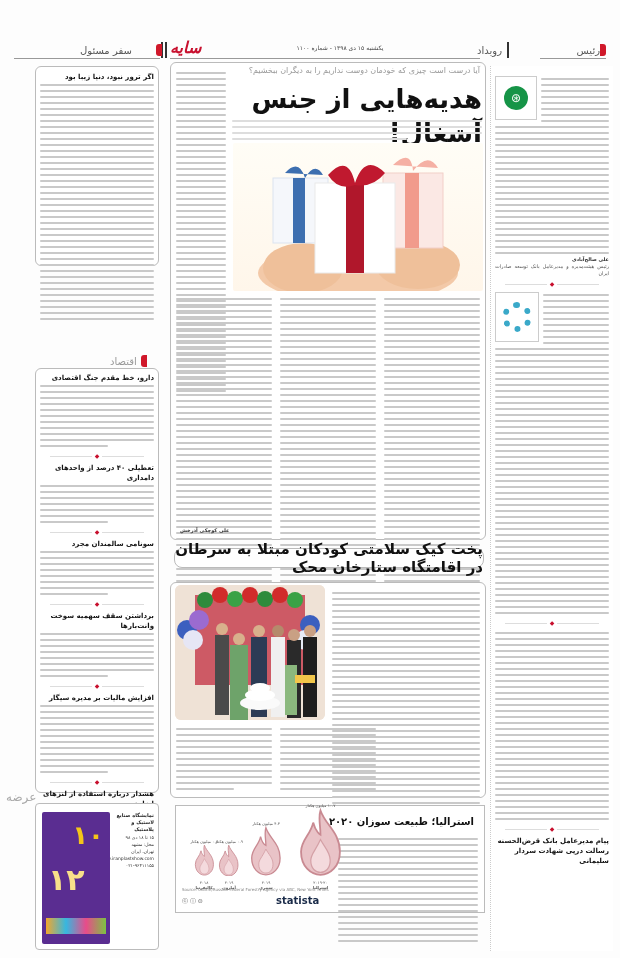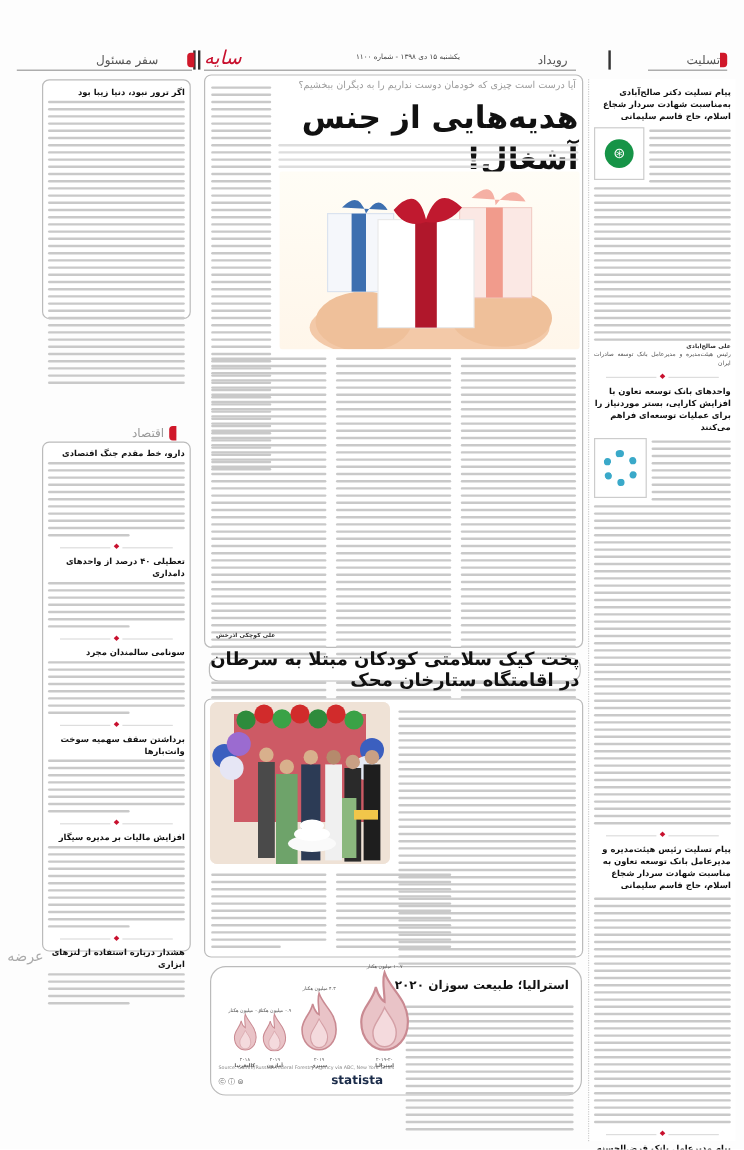--- a/index.html
+++ b/index.html
@@ -8,21 +8,21 @@
   .page { position: absolute; left: 0; top: 0; width: 620px; height: 958px; background: #fdfdfd; }
 
   
   .hdr { position: absolute; top: 40px; height: 20px; display: flex; align-items: center; }
   .hdr-sec { font-size: 10px; color: #555; display: flex; align-items: center; gap: 4px; }
   .red-tab { width: 6px; height: 12px; background: #d0182a; border-radius: 3px 0 0 3px; display: inline-block; }
   .red-tab.r { border-radius: 0 3px 3px 0; }
   .vbar { width: 2px; height: 16px; background: #333; display: inline-block; margin: 0 1px; }
   .hdr-line { position: absolute; top: 58px; height: 1px; background: #999; }
 
-  .brand { position: absolute; top: 38px; left: 170px; font-family: "DejaVu Serif", serif; font-size: 16px; color: #c8102e; font-weight: normal; font-style: italic; }
+  .brand { position: absolute; top: 38px; left: 170px; font-family: "DejaVu Serif", serif; font-size: 16px; color: #c8102e; font-weight: bold; font-style: italic; }
   .dateline { position: absolute; top: 44px; left: 240px; width: 200px; text-align: center; font-size: 6px; color: #444; }
 
   
   .box { position: absolute; border: 1px solid #bbb; border-radius: 6px; background: #fff; }
   .txt { font-size: 5px; line-height: 7px; color: #555; text-align: justify; overflow: hidden; }
   .txt-line { height: 2px; background: #c9c9c9; margin: 2px 0; border-radius: 1px; }
   .h-small { font-size: 7px; font-weight: bold; color: #111; line-height: 10px; }
   .sep { text-align: center; color: #c8102e; font-size: 6px; line-height: 8px; position: relative; margin: 3px 0; }
   .sep::before { content: ""; position: absolute; top: 4px; left: 10px; right: 10px; height: 1px; background: #ddd; }
   .sep span { position: relative; background: #fff; padding: 0 3px; }
@@ -33,65 +33,64 @@
   .kicker { position: absolute; top: 66px; left: 232px; width: 248px; font-size: 8px; color: #999; text-align: right; }
   .headline { position: absolute; top: 82px; left: 232px; width: 250px; font-size: 26px; font-weight: bold; color: #111; text-align: right; line-height: 34px; }
   .lede { position: absolute; top: 118px; left: 232px; width: 250px; }
 
   .gift { position: absolute; top: 143px; left: 233px; width: 250px; height: 148px; background: linear-gradient(#fffdf6, #fff6ea); overflow: hidden; border-radius: 2px; }
 
   .banner { position: absolute; top: 548px; left: 174px; width: 310px; height: 20px; border: 1px solid #bbb; border-radius: 8px; background: #fff; display: flex; align-items: center; justify-content: center; font-size: 15px; font-weight: bold; color: #111; }
 
   .photo { position: absolute; top: 585px; left: 175px; width: 150px; height: 135px; border-radius: 6px; overflow: hidden; background: #f3e7dc; }
 
-  .statbox { position: absolute; top: 805px; left: 175px; width: 310px; height: 108px; border: 1px solid #bbb; border-radius: 13px; background: #fff; }
+  .statbox { position: absolute; top: 805px; left: 175px; width: 310px; height: 108px; border: 1px solid #bbb; border-radius: 0; background: #fff; }
   .stat-title { position: absolute; top: 10px; right: 10px; font-size: 10px; font-weight: bold; color: #111; }
   .flame-wrap { position: absolute; bottom: 22px; text-align: center; }
   .flame-label { font-size: 4px; color: #555; }
   .statista { position: absolute; bottom: 6px; left: 100px; font-size: 10px; font-weight: bold; color: #1a2b49; }
   .src { position: absolute; bottom: 20px; left: 6px; font-size: 4px; color: #888; direction: ltr; }
   .cc { position: absolute; bottom: 6px; left: 6px; font-size: 6px; color: #666; direction: ltr; }
 
   .ad { position: absolute; top: 803px; left: 35px; width: 124px; height: 147px; border: 1px solid #bbb; border-radius: 4px; background: #fff; }
   .ad-poster { position: absolute; top: 8px; left: 6px; width: 68px; height: 132px; background: #5a2d91; border-radius: 2px; overflow: hidden; }
   .ad-title { position: absolute; top: 8px; right: 4px; width: 44px; font-size: 5px; font-weight: bold; color: #222; text-align: right; line-height: 7px; }
   .ad-label { position: absolute; top: 790px; left: 6px; font-size: 12px; color: #aaa; font-family: "DejaVu Serif", serif; }
 </style>
 </head>
 <body>
 
 <div class="page">
 
   <div class="hdr" style="right:14px;">
     <span class="red-tab r"></span>
-    <span class="hdr-sec">تسلیت</span>
+    <span class="hdr-sec">رئیس</span>
   </div>
   <div class="hdr-line" style="right:14px; width:66px;"></div>
 
-  <div class="hdr" style="right:110px;gap:29px;">
+  <div class="hdr" style="right:110px;">
     <span class="vbar"></span>
     <span class="hdr-sec" style="margin-right:4px;">رویداد</span>
   </div>
   <div class="hdr-line" style="left:170px; width:310px;"></div>
   <div class="brand">سایه</div>
   <div class="dateline">یکشنبه ۱۵ دی ۱۳۹۸ - شماره ۱۱۰۰</div>
   <div class="hdr" style="left:160px;">
       <span class="vbar"></span>
       <span class="vbar"></span>
     </div>
 
   <div class="hdr" style="left:80px;gap:20px;">
     <span class="red-tab"></span>
     <span class="hdr-sec" style="margin-right:4px;">سفر مسئول</span>
   </div>
   <div class="hdr-line" style="left:14px; width:146px;"></div>
 
   <div class="box" style="top:66px; left:490px; width:123px; height:885px; border:none; border-left:1px dotted #ccc; border-radius:0;">
     <div style="padding:6px 4px 0 4px;">
-      <div class="h-small">پیام تسلیت دکتر صالح‌آبادی به‌مناسبت شهادت سردار شجاع اسلام، حاج قاسم سلیمانی</div>
       <div style="display:flex; gap:4px; margin-top:4px;">
         <div class="lines" style="flex:1;">
           <div class="txt-line"></div>
             <div class="txt-line"></div>
             <div class="txt-line"></div>
             <div class="txt-line"></div>
             <div class="txt-line"></div>
             <div class="txt-line"></div>
             <div class="txt-line"></div>
             <div class="txt-line"></div>
@@ -121,21 +120,20 @@
           <div class="txt-line"></div>
           <div class="txt-line"></div>
           <div class="txt-line"></div>
           <div class="txt-line"></div>
           <div class="txt-line"></div>
       </div>
       <div class="txt" style="font-weight:bold; color:#333;">علی صالح‌آبادی</div>
       <div class="txt">رئیس هیئت‌مدیره و مدیرعامل بانک توسعه صادرات ایران</div>
       <div class="sep"><span>◆</span></div>
 
-      <div class="h-small">واحدهای بانک توسعه تعاون با افزایش کارایی، بستر موردنیاز را برای عملیات توسعه‌ای فراهم می‌کنند</div>
       <div style="display:flex; gap:4px; margin-top:4px;">
         <div class="lines" style="flex:1;">
           <div class="txt-line"></div>
             <div class="txt-line"></div>
             <div class="txt-line"></div>
             <div class="txt-line"></div>
             <div class="txt-line"></div>
             <div class="txt-line"></div>
             <div class="txt-line"></div>
             <div class="txt-line"></div>
@@ -187,21 +185,20 @@
           <div class="txt-line"></div>
           <div class="txt-line"></div>
           <div class="txt-line"></div>
           <div class="txt-line"></div>
           <div class="txt-line"></div>
           <div class="txt-line"></div>
           <div class="txt-line"></div>
       </div>
       <div class="sep"><span>◆</span></div>
 
-      <div class="h-small">پیام تسلیت رئیس هیئت‌مدیره و مدیرعامل بانک توسعه تعاون به مناسبت شهادت سردار شجاع اسلام، حاج قاسم سلیمانی</div>
       <div class="lines" style="margin-top:3px;">
         <div class="txt-line"></div>
           <div class="txt-line"></div>
           <div class="txt-line"></div>
           <div class="txt-line"></div>
           <div class="txt-line"></div>
           <div class="txt-line"></div>
           <div class="txt-line"></div>
           <div class="txt-line"></div>
           <div class="txt-line"></div>
@@ -788,13 +785,28 @@
           <div class="txt-line"></div>
           <div class="txt-line"></div>
           <div class="txt-line"></div>
           <div class="txt-line"></div>
           <div class="txt-line" style="width: 60%; align-self: flex-end;"></div>
         </div>
       </div>
   </div>
 
   <div class="ad-label">عرضه</div>
+  <div class="ad">
+    <div class="ad-poster">
+      <div style="position:absolute; top:8px; right:6px; font-size:26px; font-weight:bold; color:#f4c51a;">۱۰</div>
+      <div style="position:absolute; top:50px; left:6px; font-size:30px; font-weight:bold; color:#f8e08a;">۱۲</div>
+      <div style="position:absolute; bottom:10px; left:4px; right:4px; height:16px; background:linear-gradient(90deg,#f2a72c,#36b7e0,#e84b8a,#7dc242);"></div>
+    </div>
+    <div class="ad-title">نمایشگاه صنایع لاستیک و پلاستیک</div>
+    <div id="ad-details" style="position:absolute; top:30px; right:4px; width:44px;">
+        <div class="txt" style="text-align: right; font-size: 4.5px; color: rgb(51, 51, 51);">۱۵ تا ۱۸ دی ۹۸</div>
+        <div class="txt" style="text-align: right; font-size: 4.5px; color: rgb(51, 51, 51);">محل: مشهد</div>
+        <div class="txt" style="text-align: right; font-size: 4.5px; color: rgb(51, 51, 51);">تهران، ایران</div>
+        <div class="txt" style="text-align: right; font-size: 4.5px; color: rgb(51, 51, 51);">www.iranplastshow.com</div>
+        <div class="txt" style="text-align: right; font-size: 4.5px; color: rgb(51, 51, 51);">۰۲۱-۹۶۴۱۱۱۵۵</div>
+      </div>
+  </div>
 </div>
 
 </body></html>

